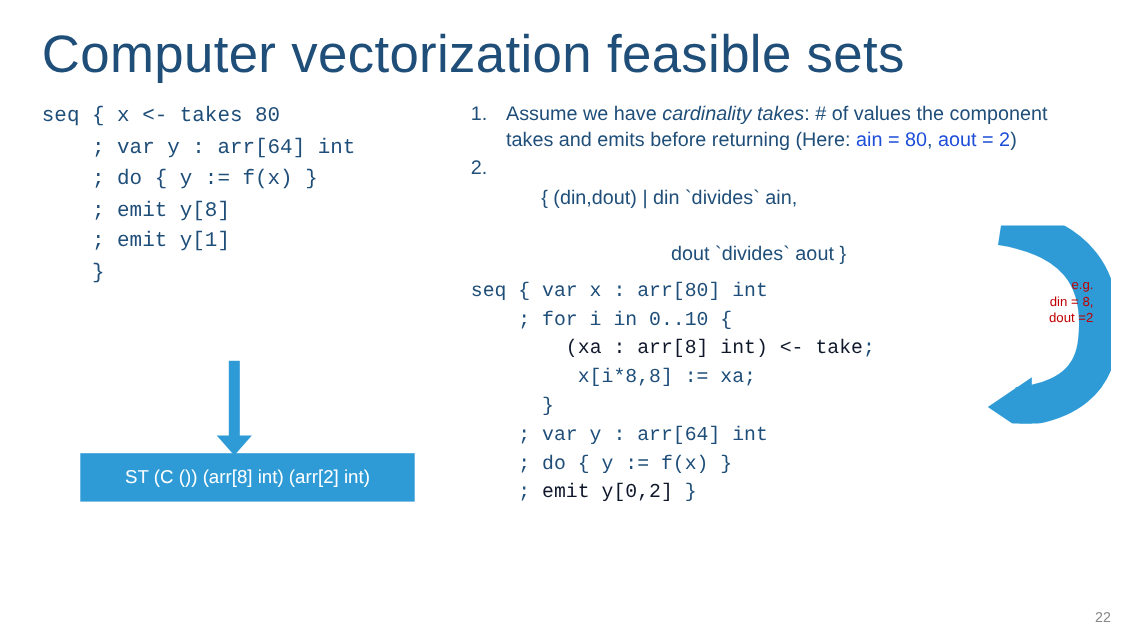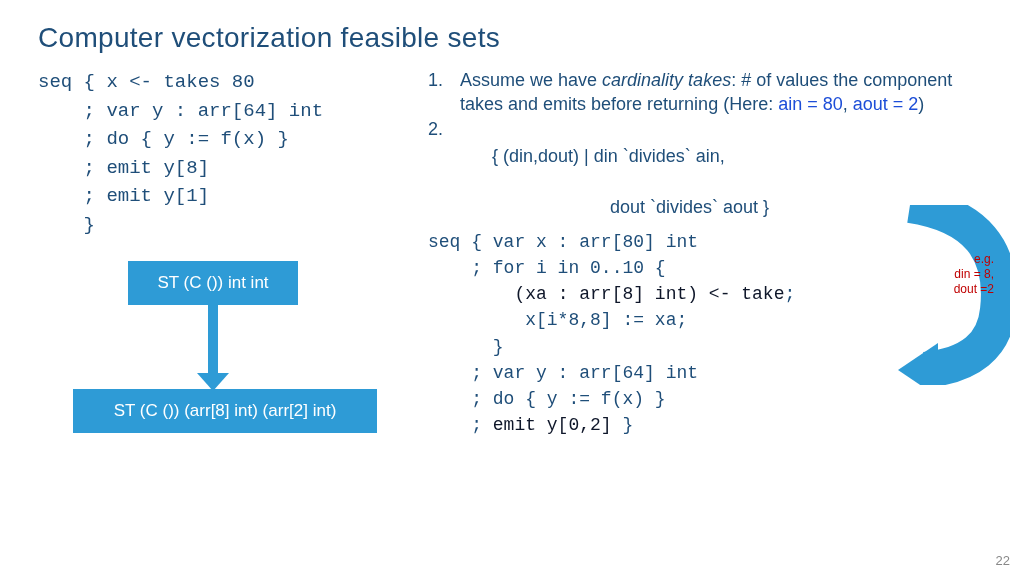--- a/index.html
+++ b/index.html
@@ -5,21 +5,21 @@
   * { margin: 0; padding: 0; box-sizing: border-box; }
   body {
     width: 1024px;
     height: 576px;
     background: #fff;
     font-family: "Segoe UI", "Helvetica Neue", Arial, sans-serif;
     position: relative;
     overflow: hidden;
   }
   .title {
-    font-size: 28px;
+    font-size: 48px;
     font-weight: 300;
     color: #1f4e79;
     padding: 22px 0 0 38px;
     letter-spacing: 0.3px;
   }
   .content {
     display: flex;
     padding: 14px 24px 0 38px;
   }
   .left-col {
@@ -123,21 +123,20 @@
 
   <div class="left-col">
     <div class="code-block"><span>seq { x &lt;- takes 80</span>
 <span>    ; var y : arr[64] int</span>
 <span>    ; do { y := f(x) }</span>
 <span>    ; emit y[8]</span>
 <span>    ; emit y[1]</span>
 <span>    }</span></div>
 
     <div class="flow-container">
-      <div class="flow-box flow-box-1">ST (C ()) int int</div>
       <div class="flow-arrow-stem"></div>
       <div class="flow-arrow-head"></div>
       <div class="flow-box flow-box-2">ST (C ()) (arr[8] int) (arr[2] int)</div>
     </div>
   </div>
 
   <div class="right-col">
     <div class="ol">
       <div class="ol-row">
         <div class="ol-num">1.</div>

